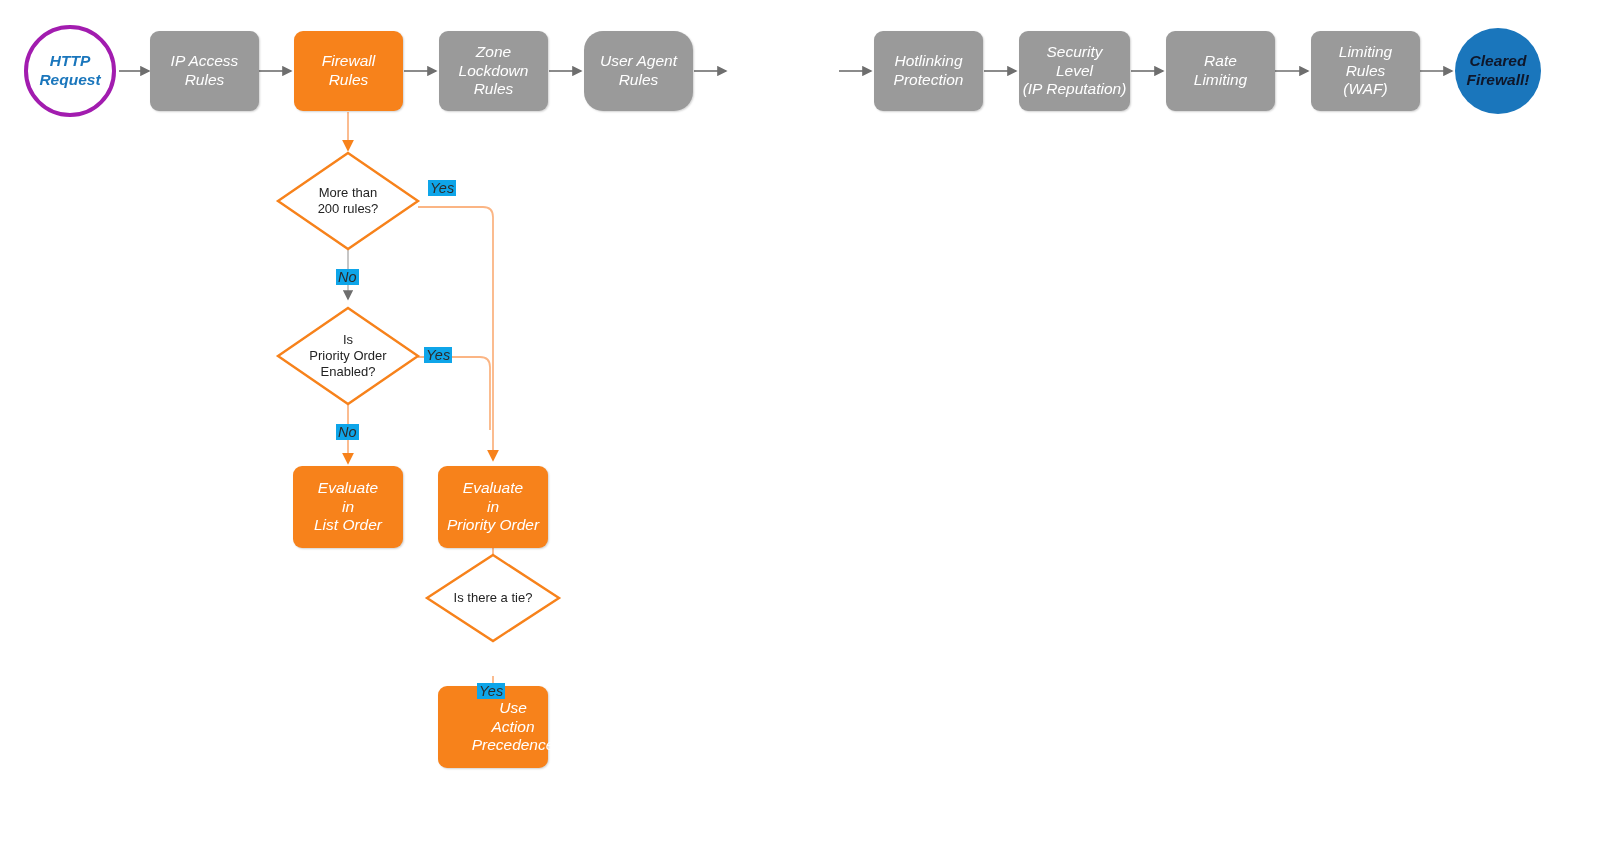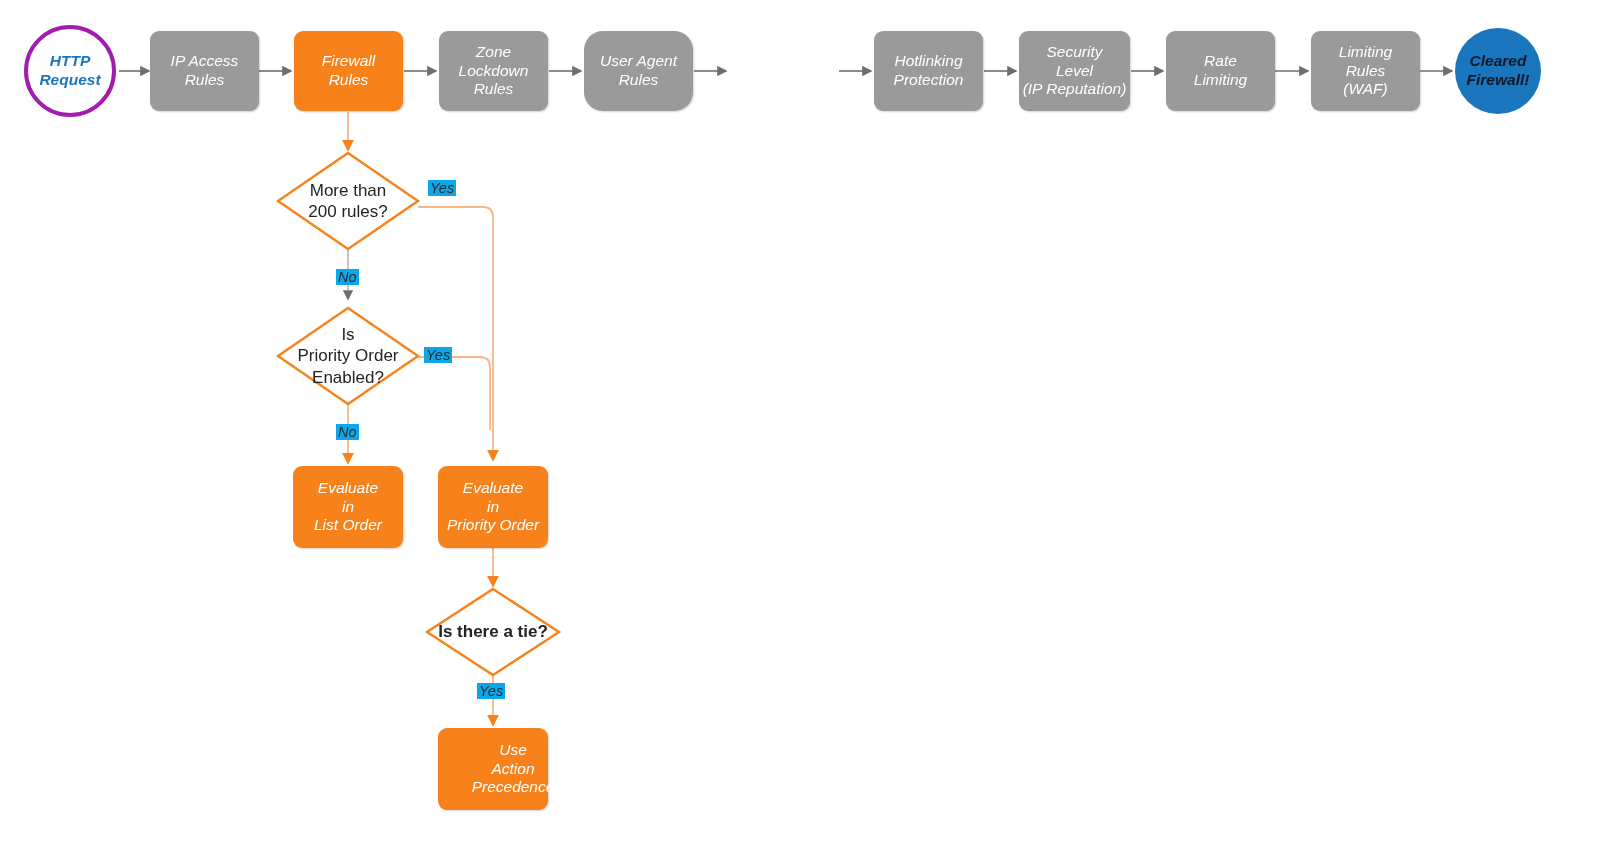--- a/index.html
+++ b/index.html
@@ -80,21 +80,21 @@
   .diamond-label {
     position: absolute;
     left: 0;
     top: 0;
     width: 100%;
     height: 100%;
     display: flex;
     align-items: center;
     justify-content: center;
     text-align: center;
-    font-size: 17px;
+    font-size: 13px;
     color: #232323;
     line-height: 1.25;
     white-space: pre-line;
   }
 
   
   .edge-label {
     position: absolute;
     font-size: 14.5px;
     font-style: italic;
@@ -211,40 +211,40 @@
 
   <div class="diamond-wrap" style="left:276px; top:306px; width:144px; height:100px;">
     <svg width="144" height="100" viewBox="0 0 144 100">
       <polygon points="72,2 142,50 72,98 2,50" fill="#ffffff" stroke="#f7821b" stroke-width="2.4"></polygon>
     </svg>
     <div class="diamond-label">Is
 Priority Order
 Enabled?</div>
   </div>
 
-  <div class="diamond-wrap" style="left:425px; top:587px; width:136px; height:90px;font-weight:bold;">
+  <div class="diamond-wrap" style="left:425px; top:553px; width:136px; height:90px;">
     <svg width="136" height="90" viewBox="0 0 136 90">
       <polygon points="68,2 134,45 68,88 2,45" fill="#ffffff" stroke="#f7821b" stroke-width="2.4"></polygon>
     </svg>
     <div class="diamond-label">Is there a tie?</div>
   </div>
 
   <div class="node box orange" style="left:293px; top:466px; width:110px; height:82px;">
     <span>Evaluate
 in
 List Order</span>
   </div>
 
   <div class="node box orange" style="left:438px; top:466px; width:110px; height:82px;">
     <span>Evaluate
 in
 Priority Order</span>
   </div>
 
-  <div class="node box orange" style="left:438px; top:728px; width:110px; height:82px;padding-left:40px;">
+  <div class="node box orange" style="left:438px; top:686px; width:110px; height:82px;padding-left:40px;">
     <span>Use
 Action
 Precedence</span>
   </div>
 
   <div class="edge-label" style="left:428px; top:180px;">Yes</div>
 
   <div class="edge-label" style="left:336px; top:269px;">No</div>
 
   <div class="edge-label" style="left:424px; top:347px;">Yes</div>

